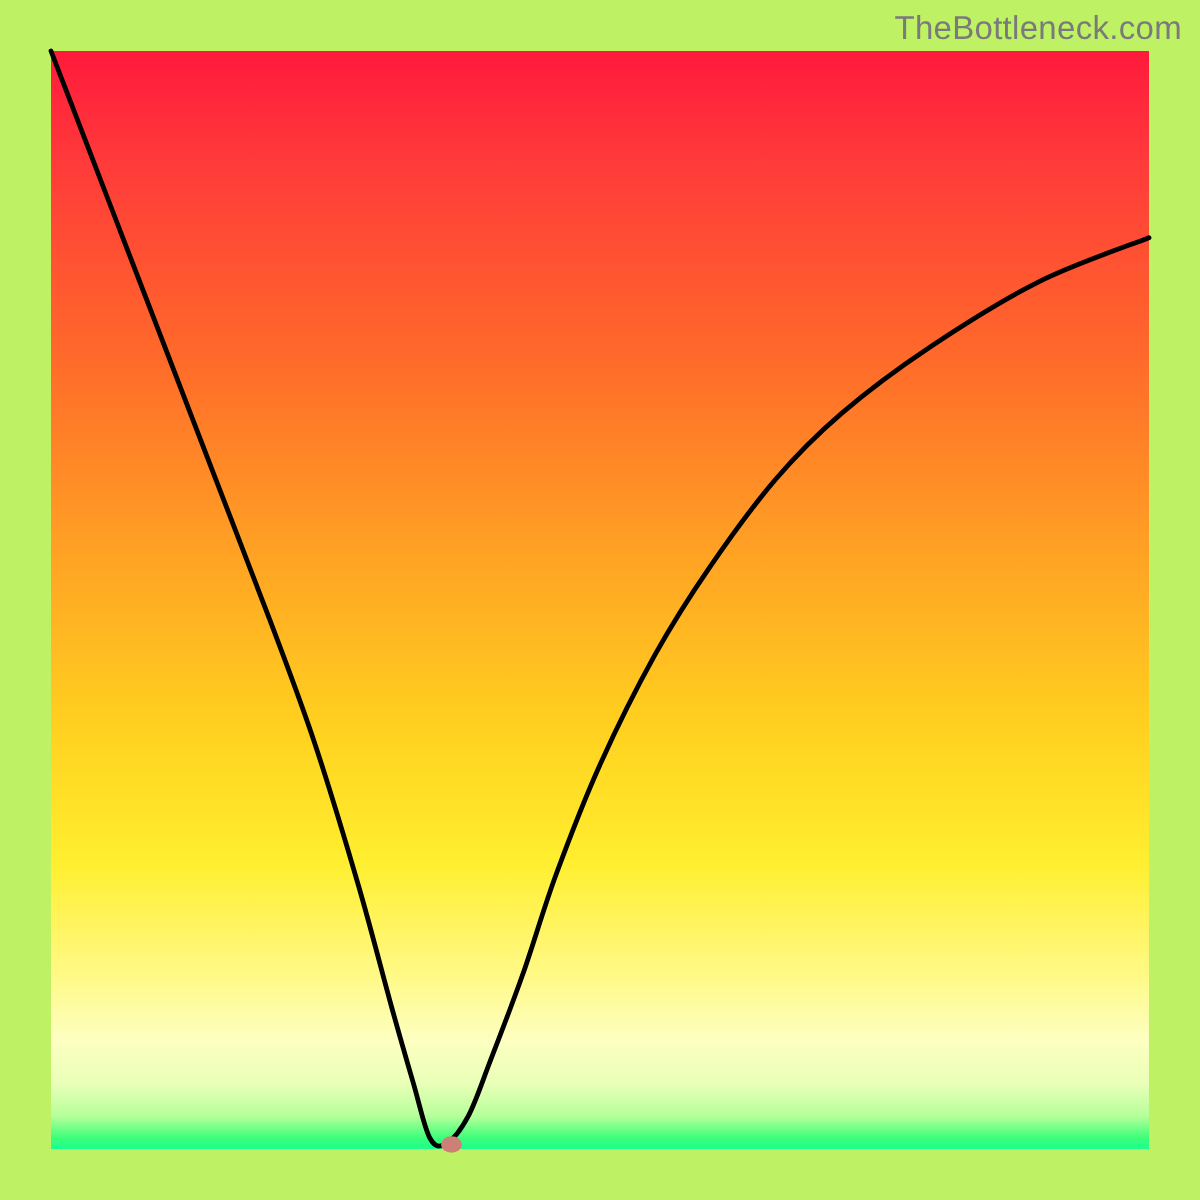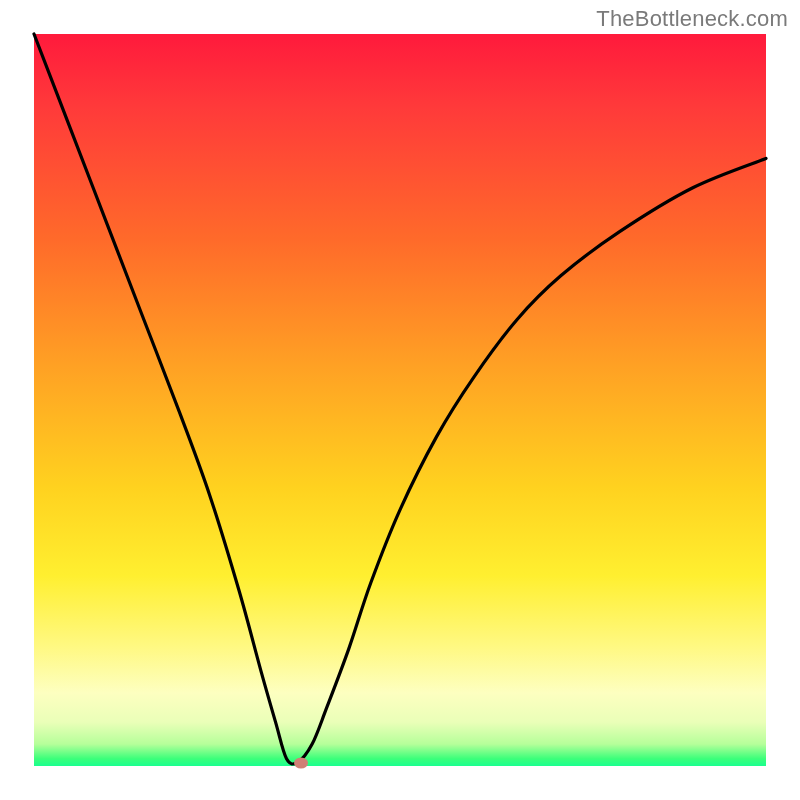--- a/index.html
+++ b/index.html
@@ -8,21 +8,21 @@
     width: 800px;
     height: 800px;
     background: #000;
     overflow: hidden;
     font-family: Arial, Helvetica, sans-serif;
   }
   .frame {
     position: relative;
     width: 800px;
     height: 800px;
-    background: #ffffff;
+    background: #bef264;
   }
   .plot-area {
     position: absolute;
     left: 34px;
     top: 34px;
     width: 732px;
     height: 732px;
     
     background: linear-gradient(
       to bottom,

